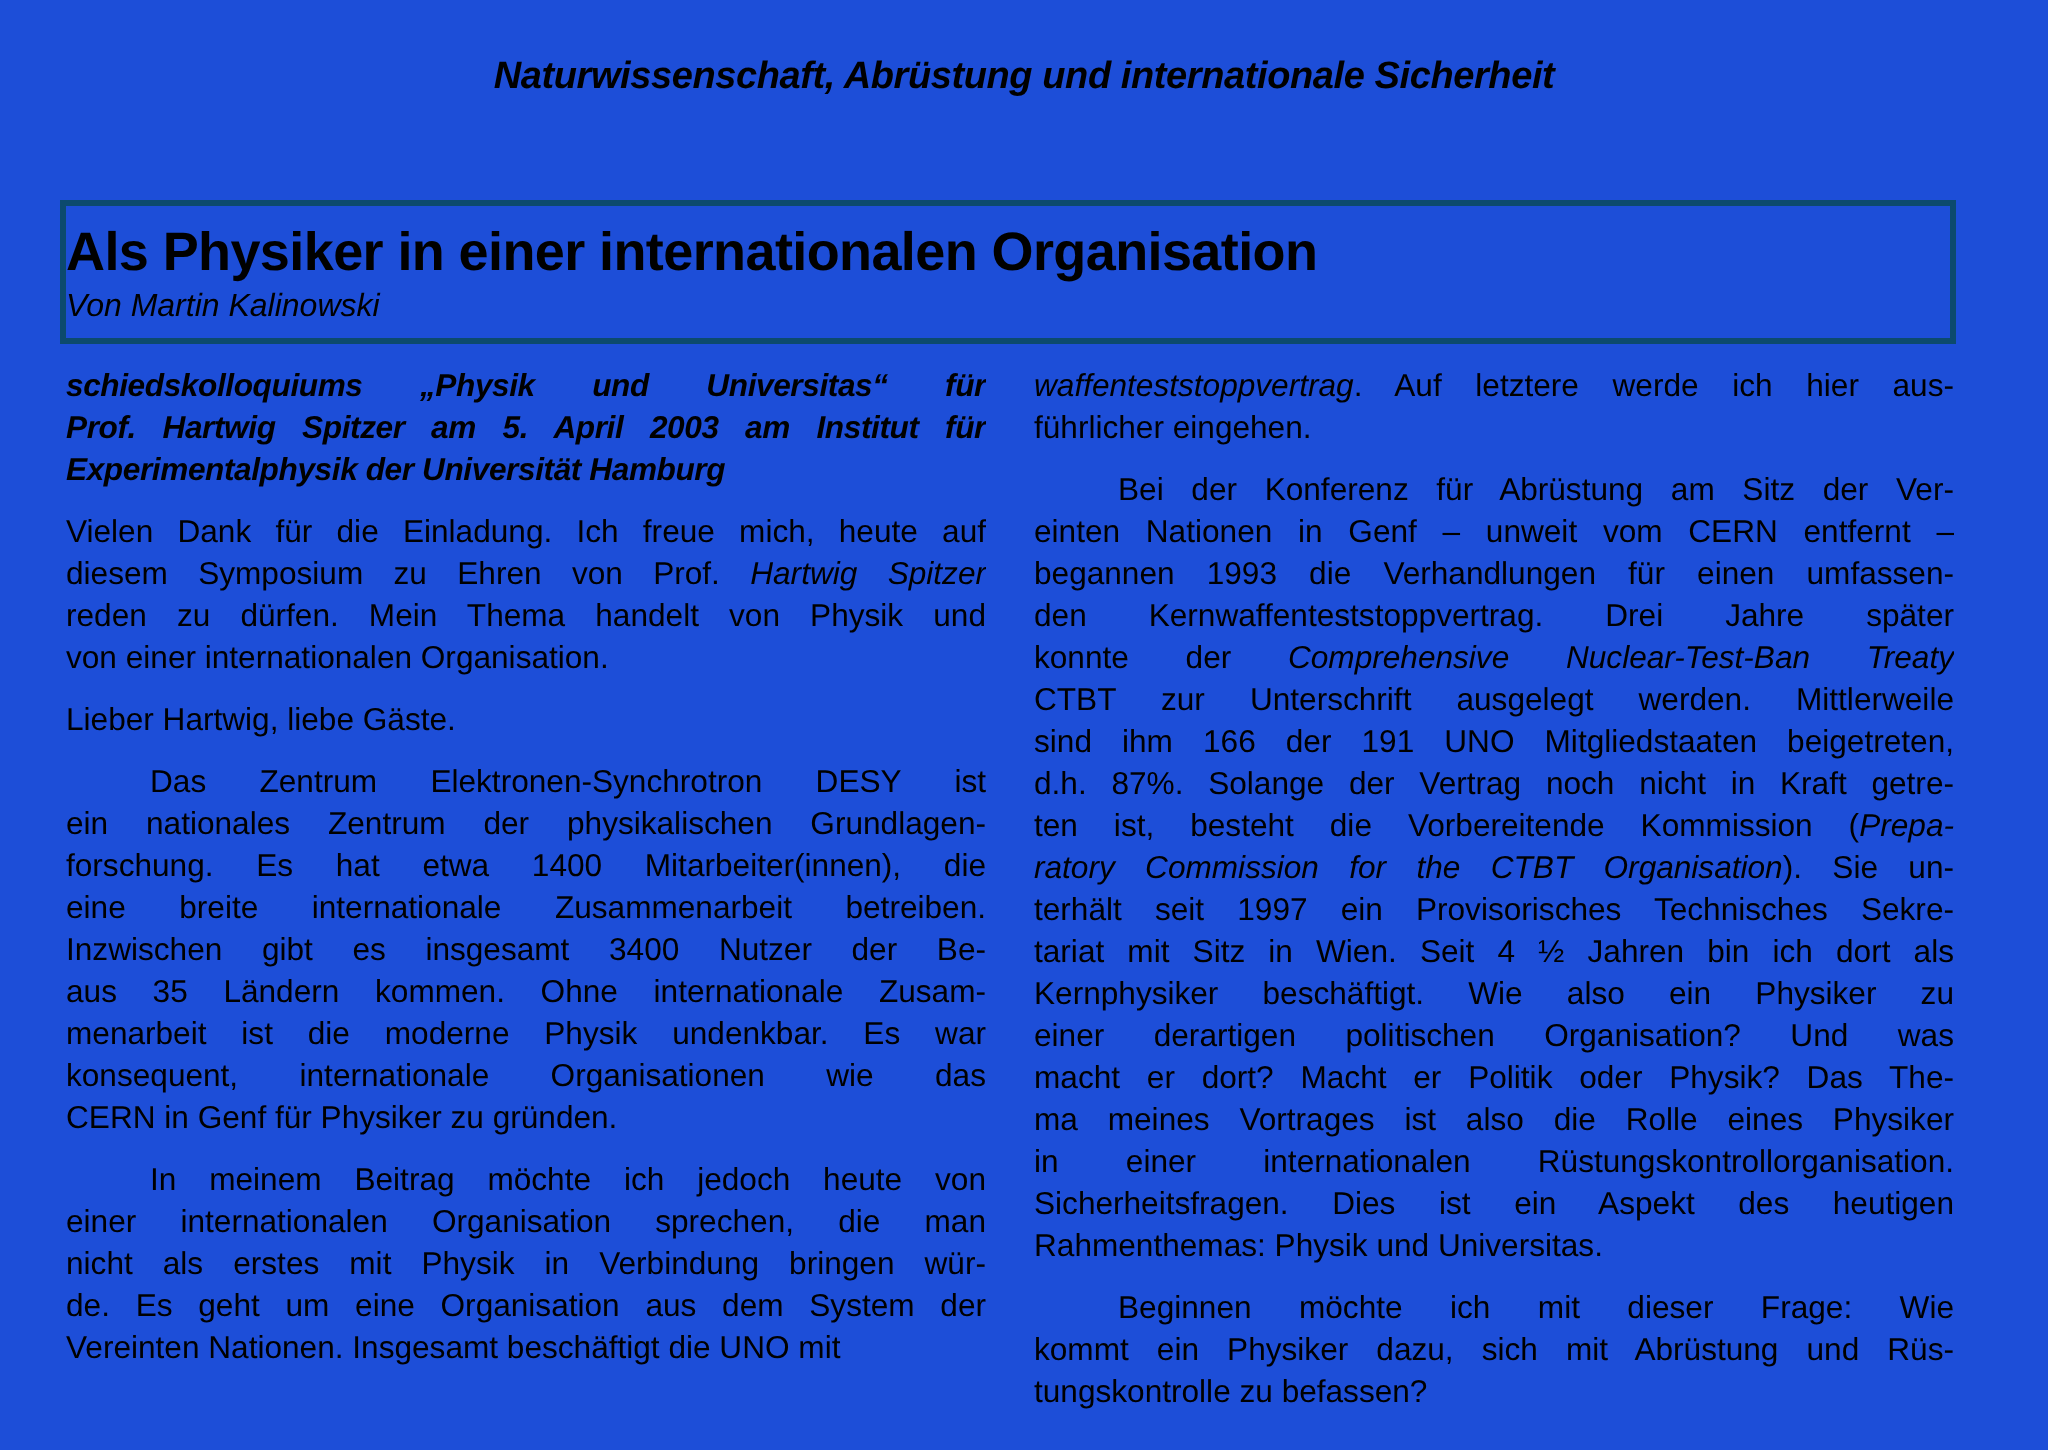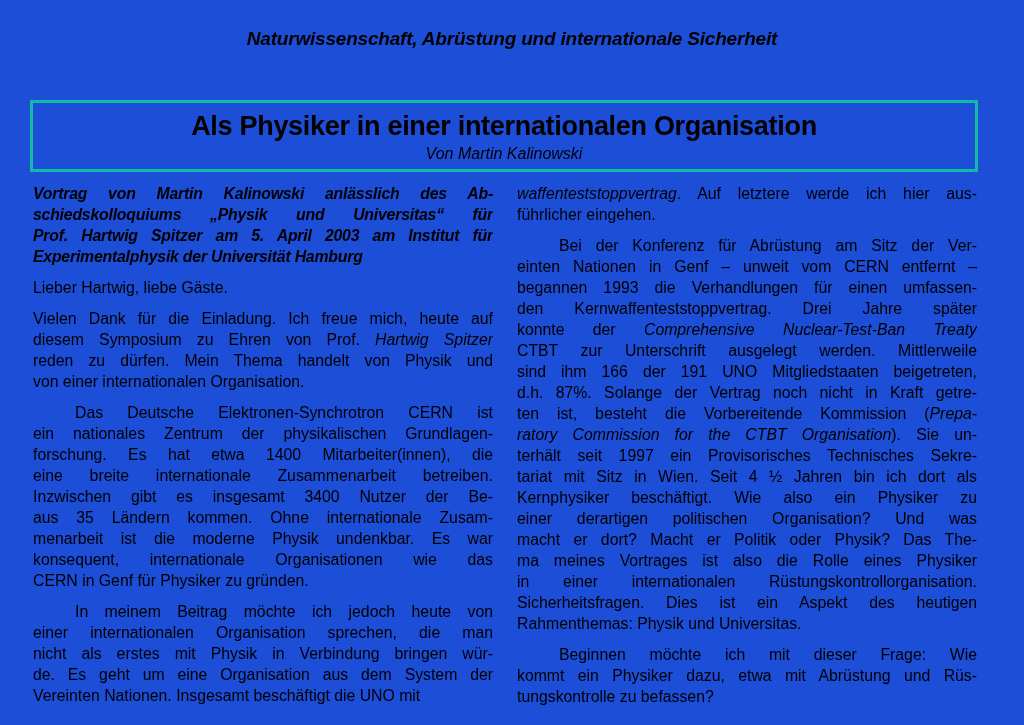--- a/index.html
+++ b/index.html
@@ -27,22 +27,21 @@
     font-style: italic;
     letter-spacing: -0.2px;
   }
   .title-box {
     position: absolute;
     left: 30px;
     top: 100px;
     width: 948px;
     height: 72px;
     box-sizing: border-box;
-    border: 3px solid #14b8a6;
-    text-align: center;
+    border: 3px solid #0c4a6e;
   }
   .title-box .title {
     margin: 8px 0 0 0;
     font-size: 27px;
     font-weight: bold;
     line-height: 30px;
     letter-spacing: -0.3px;
   }
   .title-box .byline {
     margin-top: 4px;
@@ -101,36 +100,35 @@
   </div>
 
   <div class="title-box">
     <h1 class="title">Als Physiker in einer internationalen Organisation</h1>
     <div class="byline">Von Martin Kalinowski</div>
   </div>
 
   <div class="columns">
     <div class="col" id="col-left">
         <div class="para lead">
-          <div class="line">Vortrag von Martin Kalinowski anlässlich des Ab-</div>
           <div class="line">schiedskolloquiums „Physik und Universitas“ für</div>
           <div class="line">Prof. Hartwig Spitzer am 5. April 2003 am Institut für</div>
           <div class="line last">Experimentalphysik der Universität Hamburg</div>
-        </div>
-        <div class="para">
-          <div class="line last">Lieber Hartwig, liebe Gäste.</div>
         </div>
         <div class="para">
           <div class="line">Vielen Dank für die Einladung. Ich freue mich, heute auf</div>
           <div class="line">diesem Symposium zu Ehren von Prof. <span class="it">Hartwig Spitzer</span></div>
           <div class="line">reden zu dürfen. Mein Thema handelt von Physik und</div>
           <div class="line last">von einer internationalen Organisation.</div>
         </div>
         <div class="para">
-          <div class="line indent">Das Deutsche Elektronen-Synchrotron CERN ist</div>
+          <div class="line last">Lieber Hartwig, liebe Gäste.</div>
+        </div>
+        <div class="para">
+          <div class="line indent">Das Zentrum Elektronen-Synchrotron DESY ist</div>
           <div class="line">ein nationales Zentrum der physikalischen Grundlagen-</div>
           <div class="line">forschung. Es hat etwa 1400 Mitarbeiter(innen), die</div>
           <div class="line">eine breite internationale Zusammenarbeit betreiben.</div>
           <div class="line">Inzwischen gibt es insgesamt 3400 Nutzer der Be-</div>
           <div class="line">aus 35 Ländern kommen. Ohne internationale Zusam-</div>
           <div class="line">menarbeit ist die moderne Physik undenkbar. Es war</div>
           <div class="line">konsequent, internationale Organisationen wie das</div>
           <div class="line last">CERN in Genf für Physiker zu gründen.</div>
         </div>
         <div class="para">
@@ -162,19 +160,19 @@
           <div class="line">Kernphysiker beschäftigt. Wie also ein Physiker zu</div>
           <div class="line">einer derartigen politischen Organisation? Und was</div>
           <div class="line">macht er dort? Macht er Politik oder Physik? Das The-</div>
           <div class="line">ma meines Vortrages ist also die Rolle eines Physiker</div>
           <div class="line">in einer internationalen Rüstungskontrollorganisation.</div>
           <div class="line">Sicherheitsfragen. Dies ist ein Aspekt des heutigen</div>
           <div class="line last">Rahmenthemas: Physik und Universitas.</div>
         </div>
         <div class="para">
           <div class="line indent">Beginnen möchte ich mit dieser Frage: Wie</div>
-          <div class="line">kommt ein Physiker dazu, etwa mit Abrüstung und Rüs-</div>
+          <div class="line">kommt ein Physiker dazu, sich mit Abrüstung und Rüs-</div>
           <div class="line last">tungskontrolle zu befassen?</div>
         </div>
       </div>
   </div>
 
 </div>
 
 </body></html>

